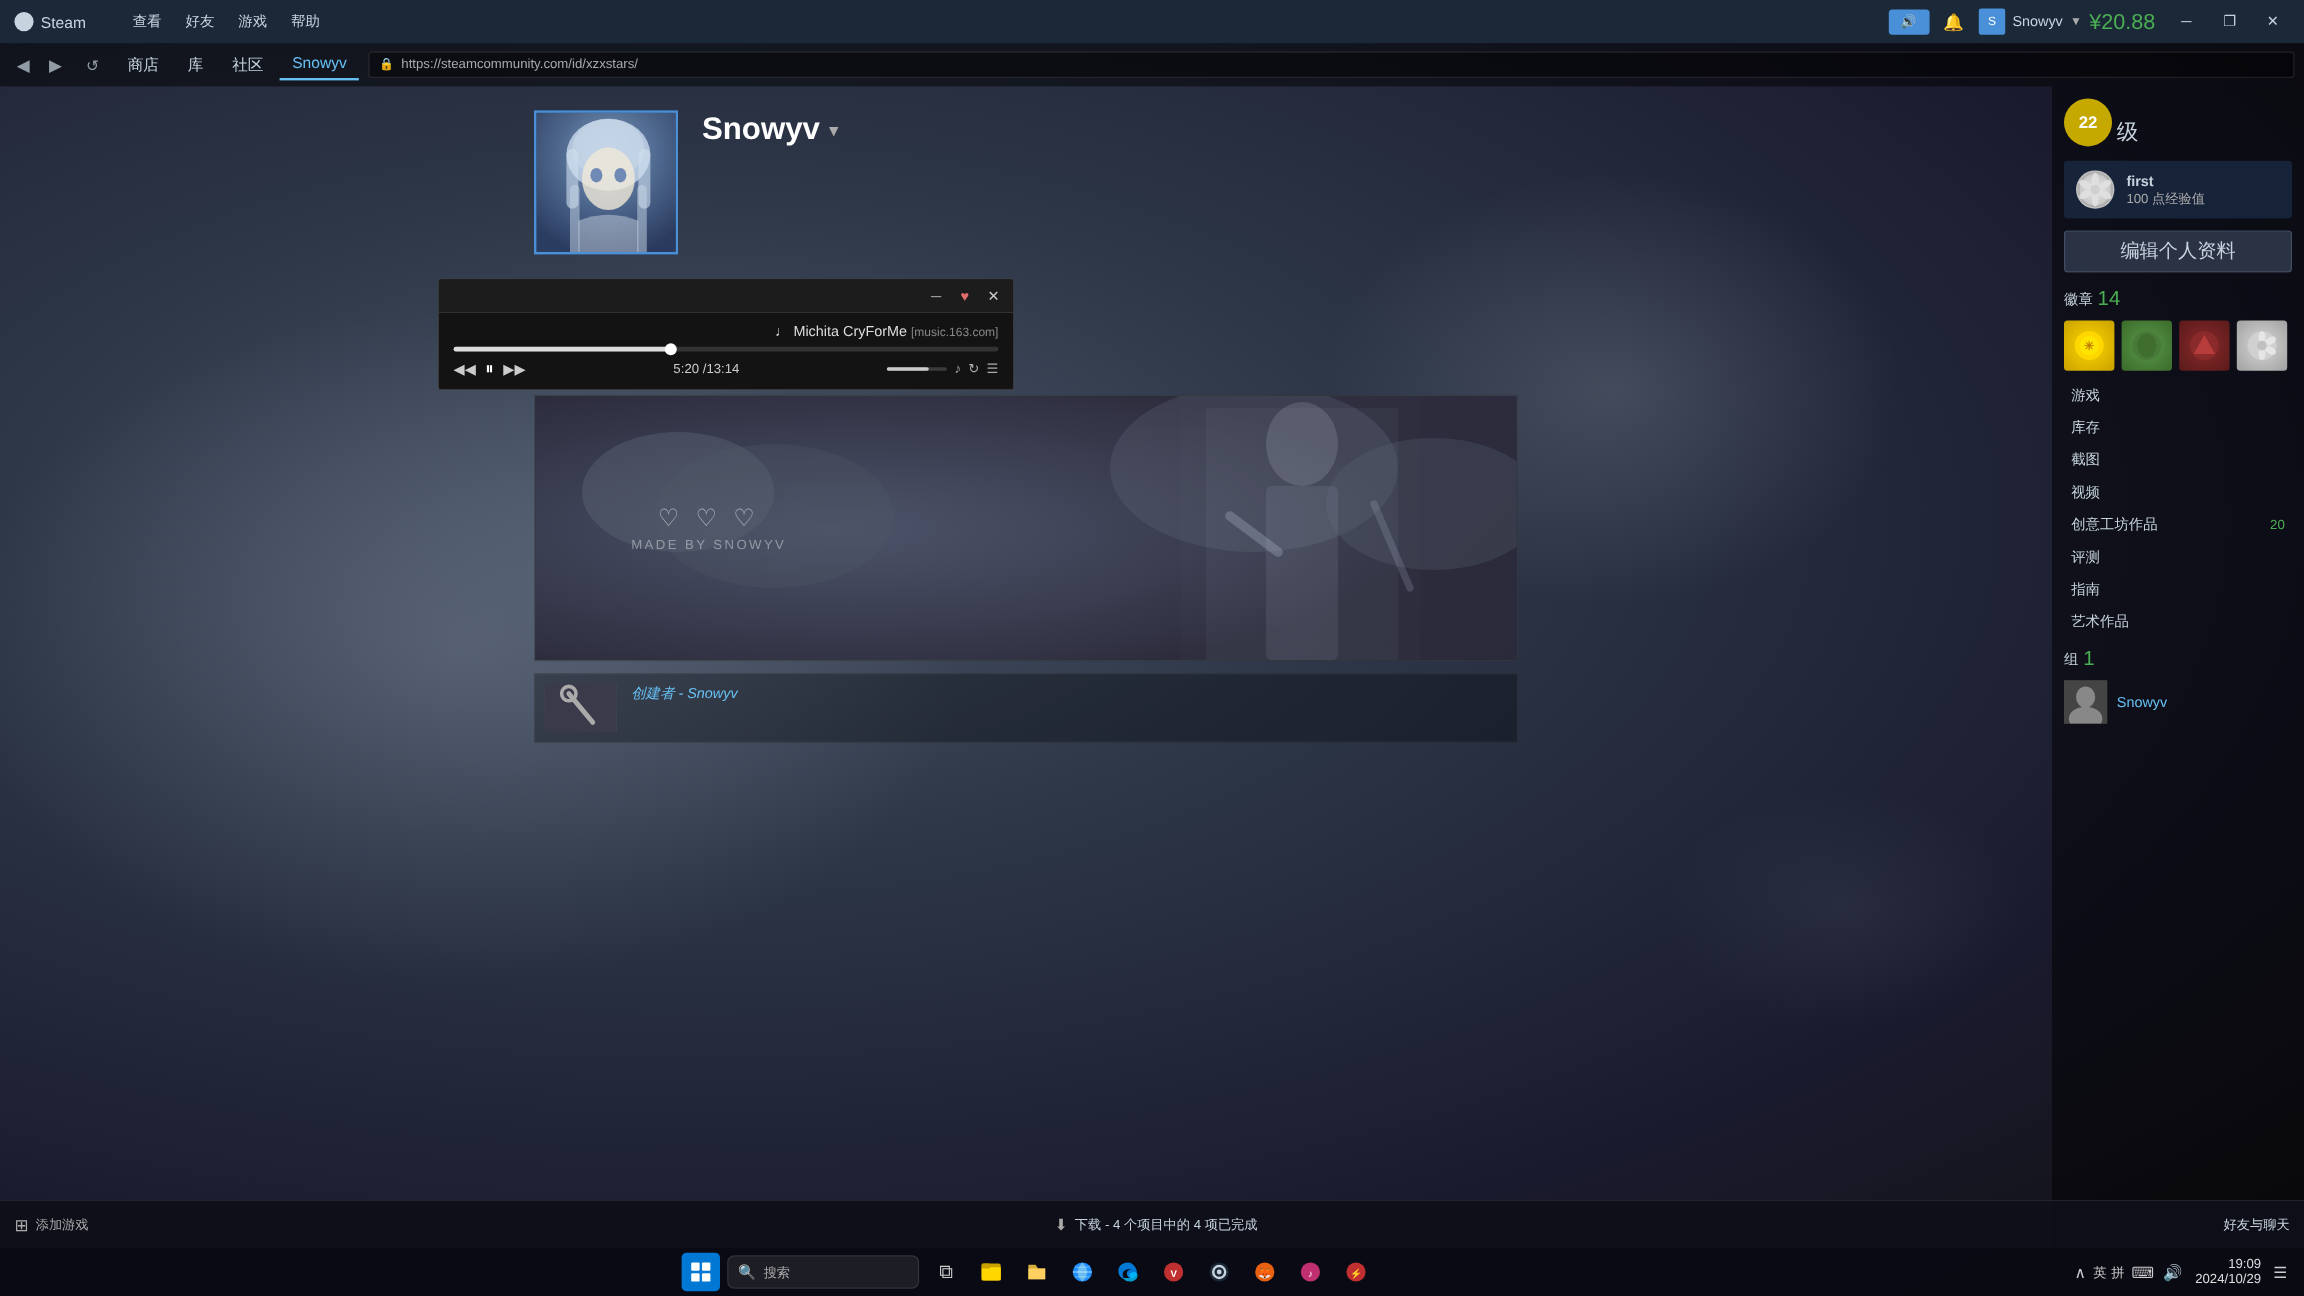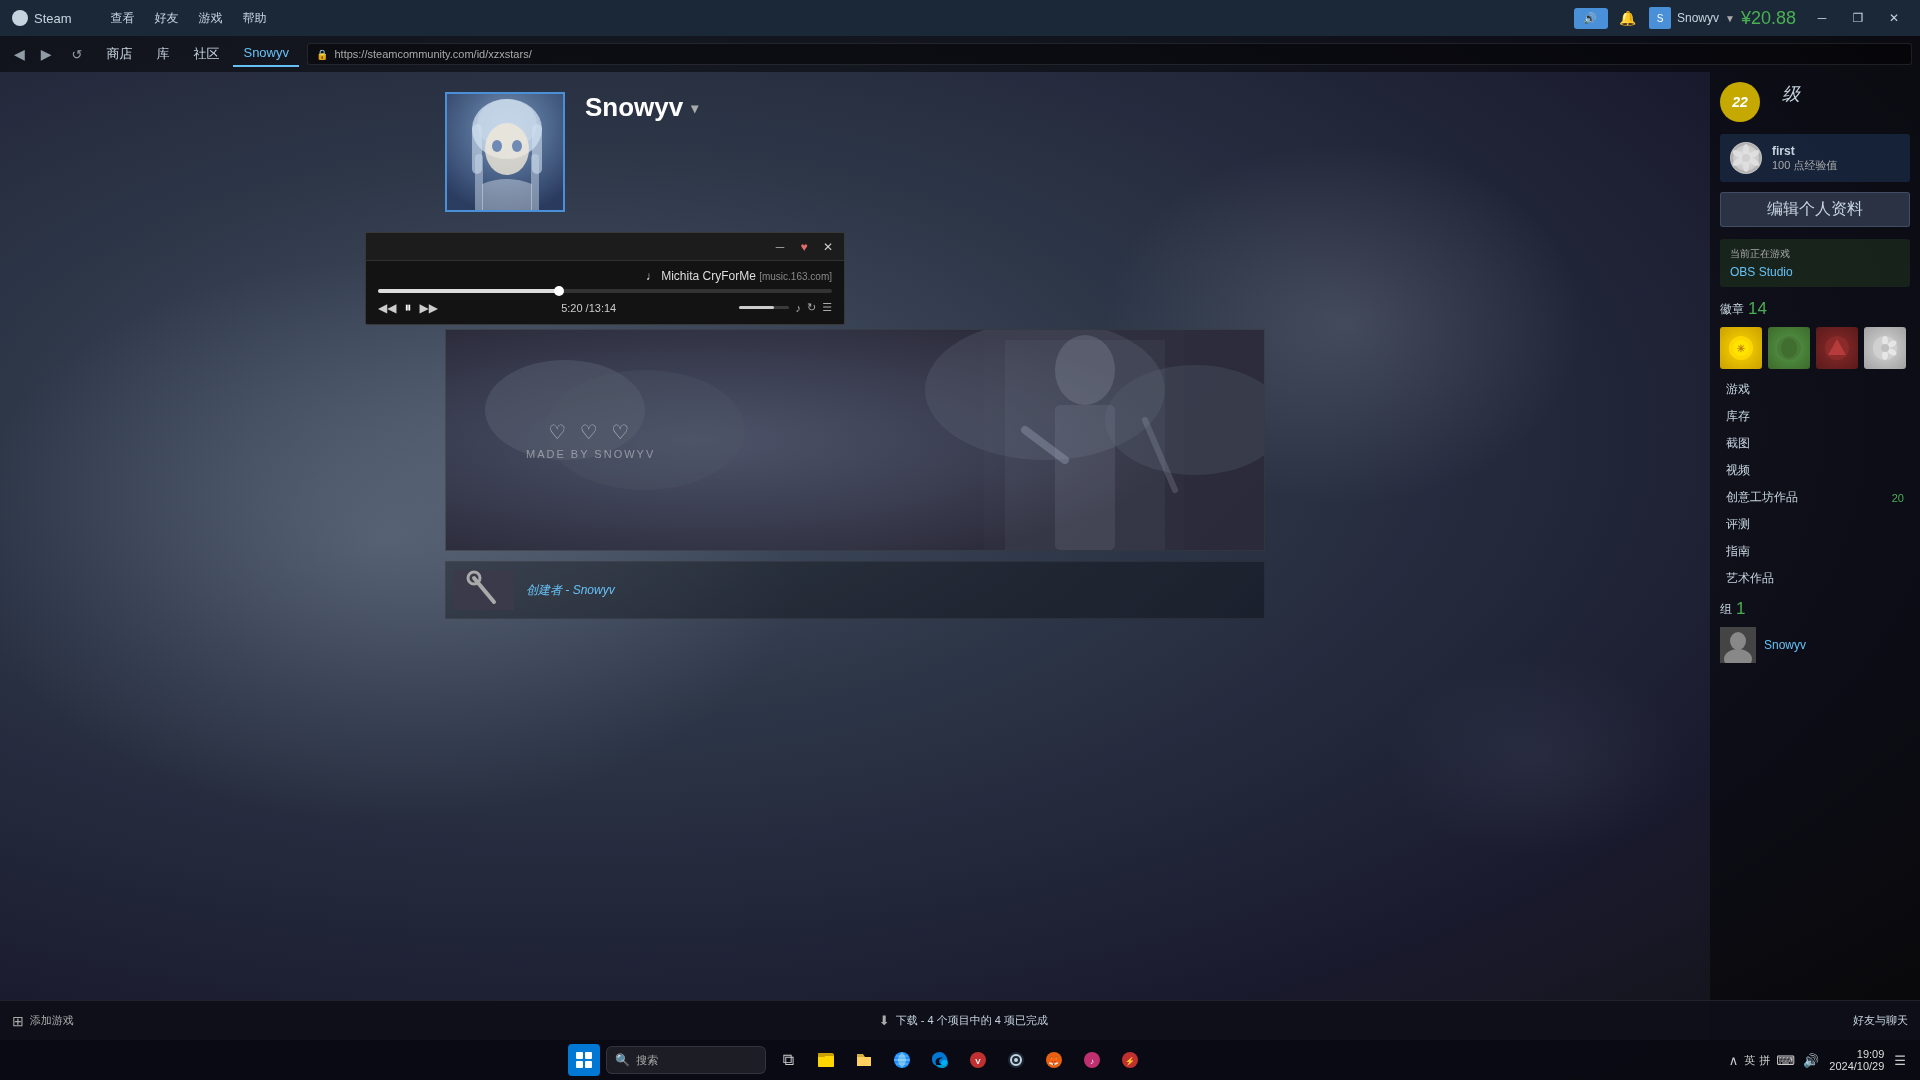--- a/index.html
+++ b/index.html
@@ -418,21 +418,20 @@
       font-size: 13px;
       padding: 8px 0;
       border-bottom: 1px solid rgba(100,100,100,0.3);
       margin-bottom: 8px;
     }
     .guide-item {
       background: rgba(0,0,0,0.3);
       border: 1px solid rgba(100,100,100,0.2);
       padding: 8px;
       display: flex;
-      align-items: center;
       gap: 12px;
     }
     .guide-thumb {
       width: 60px;
       height: 40px;
       background: rgba(100,100,120,0.5);
       display: flex;
       align-items: center;
       justify-content: center;
       font-size: 20px;
@@ -449,24 +448,23 @@
 
     
     .right-sidebar {
       width: 210px;
       background: rgba(0,0,0,0.5);
       padding: 10px;
       flex-shrink: 0;
     }
     .level-section {
       display: flex;
-      align-items: flex-start;
-      gap: 22px;
+      align-items: flex-end;
+      gap: 4px;
       margin-bottom: 12px;
-      font-style: italic;
     }
     .level-badge {
       width: 40px;
       height: 40px;
       background: #c5a800;
       border-radius: 50%;
       display: flex;
       align-items: center;
       justify-content: center;
       color: white;
@@ -949,24 +947,20 @@
       <div class="xp-info">
         <div class="xp-name">first</div>
         <div class="xp-points">100 点经验值</div>
       </div>
     </div>
 
     
     <button class="edit-profile-btn">编辑个人资料</button>
 
     
-    <div class="currently-playing">
-      <div class="cp-label">当前正在游戏</div>
-      <div class="cp-game">OBS Studio</div>
-    </div>
 
     
     <div class="badge-section">
       <div class="section-title">
         <span>徽章</span>
         <span class="section-count">14</span>
       </div>
       <div class="badges-row">
         <div class="badge-icon gold">
           <svg width="30" height="30" viewBox="0 0 30 30">

